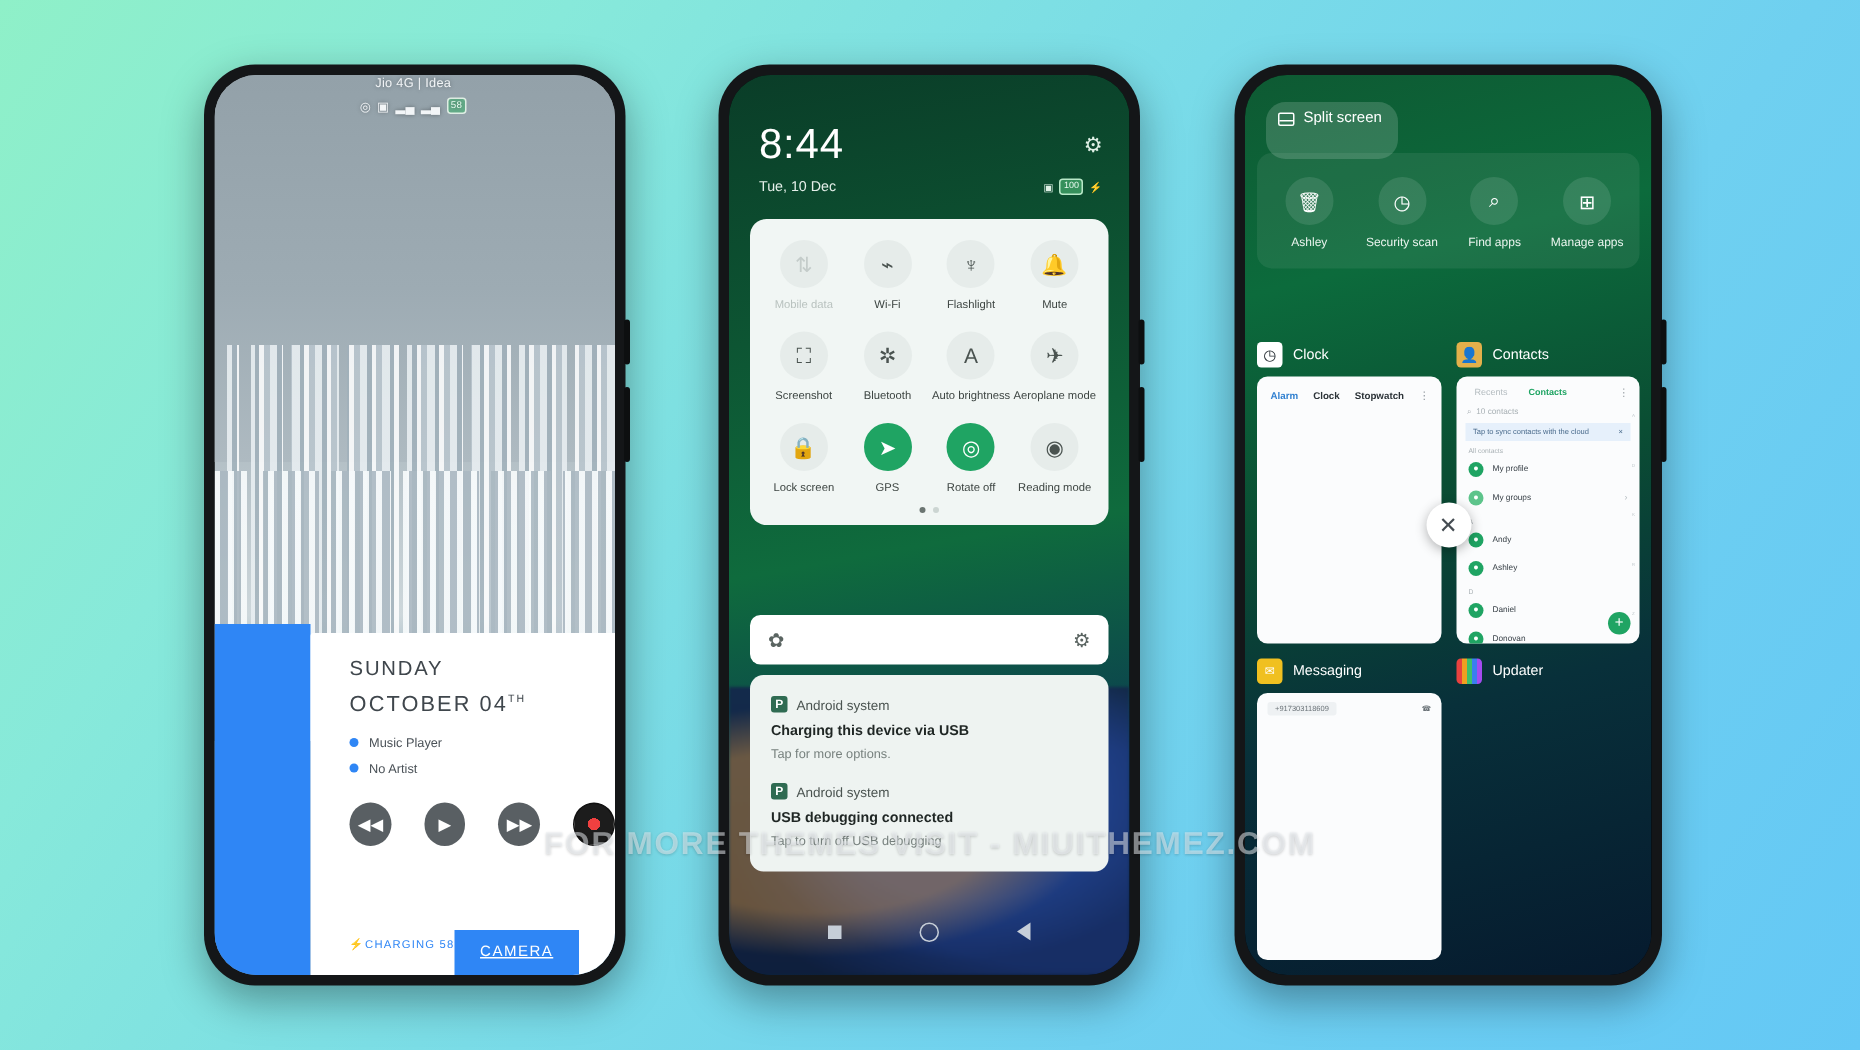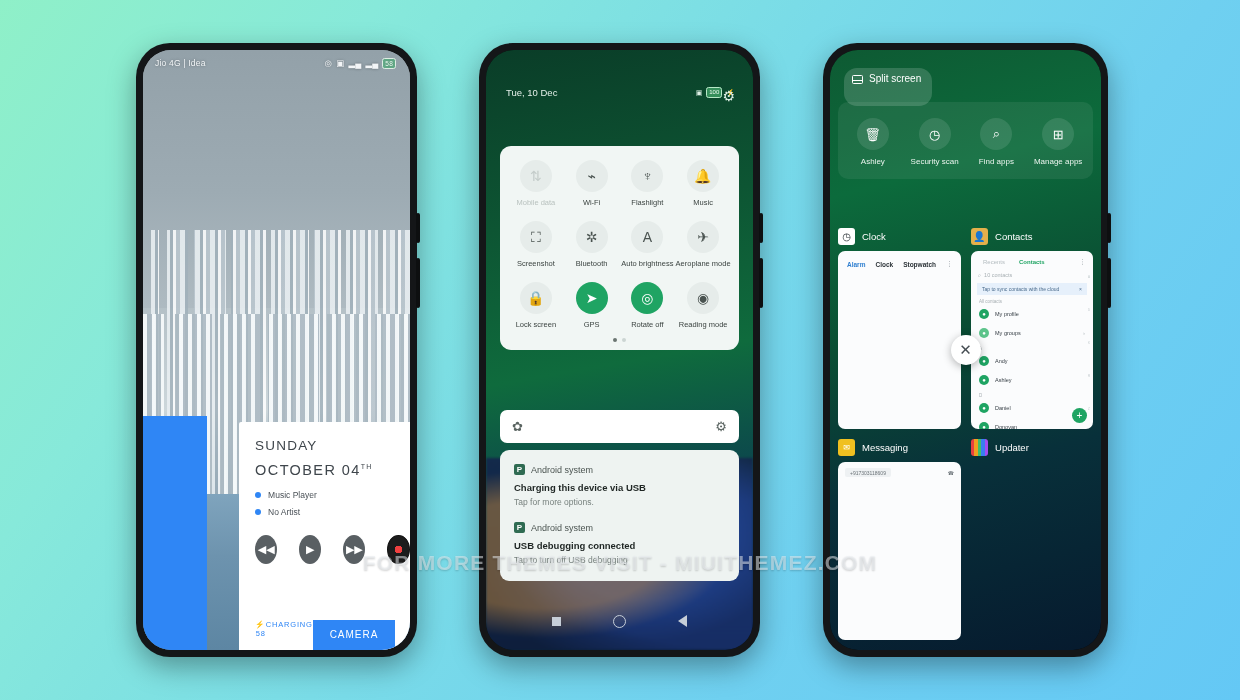--- a/index.html
+++ b/index.html
@@ -58,31 +58,32 @@
   .lk-water { position:absolute; left:0; right:0; bottom:0; height:26%;
     background:linear-gradient(180deg,#7fa4bd 0%,#6d93ae 40%,#5d86a3 100%); }
   .lk-bluepanel { position:absolute; left:0; bottom:0; width:24%; height:39%;
     background:#2f86f5; }
 
   .lk-status {
     position:absolute; top:0; left:0; right:0; height:26px;
     display:flex; align-items:center; justify-content:space-between;
     padding:0 14px 0 12px; color:#f2f5f7; font-size:8.5px; letter-spacing:.2px;
     text-shadow:0 0 3px rgba(0,0,0,.35);
+    flex-direction:column;
   }
   .lk-status .icons { display:flex; align-items:center; gap:4px; }
   .batt {
     border:1px solid #dfeee4; border-radius:2.5px; padding:0 2px;
     font-size:6.5px; color:#eafaf0; background:rgba(60,180,110,.55); line-height:9px;
   }
 
   .lk-card {
     position:absolute; left:24%; right:0; bottom:0; top:62%;
     background:#ffffff; border-top-left-radius:2px;
-    padding:16px 0 0 16px; color:#3c4146;margin-left:32px;
+    padding:16px 0 0 26px; color:#3c4146;
   }
   .lk-day { font-size:13.5px; letter-spacing:1.2px; color:#3f464c; }
   .lk-date { font-size:14.5px; letter-spacing:1.4px; margin-top:9px; color:#3f464c; }
   .lk-date sup { font-size:7px; }
   .lk-timerow { display:flex; align-items:flex-start; margin-top:16px; }
   .lk-time { font-size:25px; letter-spacing:2px; color:#3f87e0; font-weight:400; line-height:22px; }
   .lk-meta { margin-left:5px; line-height:8.5px; padding-top:2px; }
   .lk-pm { font-size:7.5px; color:#8fa6bd; letter-spacing:.6px; }
   .lk-temp { font-size:7.5px; color:#8fa6bd; letter-spacing:.4px; }
   .lk-track { display:flex; align-items:center; gap:7px; margin-top:12px; font-size:8.5px; color:#4a5157; }
@@ -90,21 +91,21 @@
   .lk-ctrls { display:flex; align-items:center; gap:22px; margin-top:18px; }
   .lk-btn { width:29px; height:29px; border-radius:50%; background:#595f63;
     display:flex; align-items:center; justify-content:center; color:#fff; font-size:11px; }
   .lk-rec { width:29px; height:29px; border-radius:50%;
     background:radial-gradient(circle at 50% 50%, #f04040 0 22%, #1c1c1c 22% 100%);
     border:1px solid #111; }
   .lk-bottom { position:absolute; left:18px; right:16px; bottom:0; display:flex;
     align-items:center; justify-content:center; }
   .lk-charge { font-size:7.5px; color:#2f86f5; letter-spacing:.8px; padding-bottom:12px; }
   .lk-camera { background:#2f86f5; color:#fff; font-size:10px; letter-spacing:1px;
-    padding:9px 17px 10px; }
+    padding:9px 17px 10px;text-decoration:underline; }
 
   
   .nt-bg { position:absolute; inset:0;
     background:linear-gradient(170deg,#0a3d28 0%,#0d5533 28%,#0f6b3d 52%,#0b3b52 78%,#0a1b33 100%); }
   .nt-blur { position:absolute; left:0; right:0; bottom:0; height:32%;
     background:
       radial-gradient(ellipse at 22% 50%, rgba(235,160,60,.40) 0 40%, transparent 62%),
       radial-gradient(ellipse at 60% 40%, rgba(40,80,170,.45) 0 40%, transparent 65%),
       radial-gradient(ellipse at 88% 60%, rgba(30,60,140,.5) 0 45%, transparent 70%),
       linear-gradient(180deg,#132a4b 0%,#0e1e3c 100%);
@@ -287,20 +288,21 @@
 </div>
 
 <div class="phone" id="phone2">
   <div class="sidebtn" style="top:170px;height:30px;"></div>
   <div class="sidebtn" style="top:215px;height:50px;"></div>
   <div class="screen">
     <div class="nt-bg"></div>
     <div class="nt-blur"></div>
 
     <div class="nt-head">
+      <div class="nt-time">8:44</div>
       <div class="nt-gear">⚙</div>
       <div class="nt-row2">
         <span class="nt-date">Tue, 10 Dec</span>
         <span class="nt-stat">
           <span>▣</span>
           <span class="nt-battfull">100</span>
           <span>⚡</span>
         </span>
       </div>
     </div>
@@ -314,21 +316,21 @@
         <div class="qs-tile">
           <div class="qs-ico">⌁</div>
           <div class="qs-lbl">Wi-Fi</div>
         </div>
         <div class="qs-tile">
           <div class="qs-ico">♆</div>
           <div class="qs-lbl">Flashlight</div>
         </div>
         <div class="qs-tile">
           <div class="qs-ico">🔔</div>
-          <div class="qs-lbl">Music</div>
+          <div class="qs-lbl">Mute</div>
         </div>
         <div class="qs-tile">
           <div class="qs-ico">⛶</div>
           <div class="qs-lbl">Screenshot</div>
         </div>
         <div class="qs-tile">
           <div class="qs-ico">✲</div>
           <div class="qs-lbl">Bluetooth</div>
         </div>
         <div class="qs-tile">

